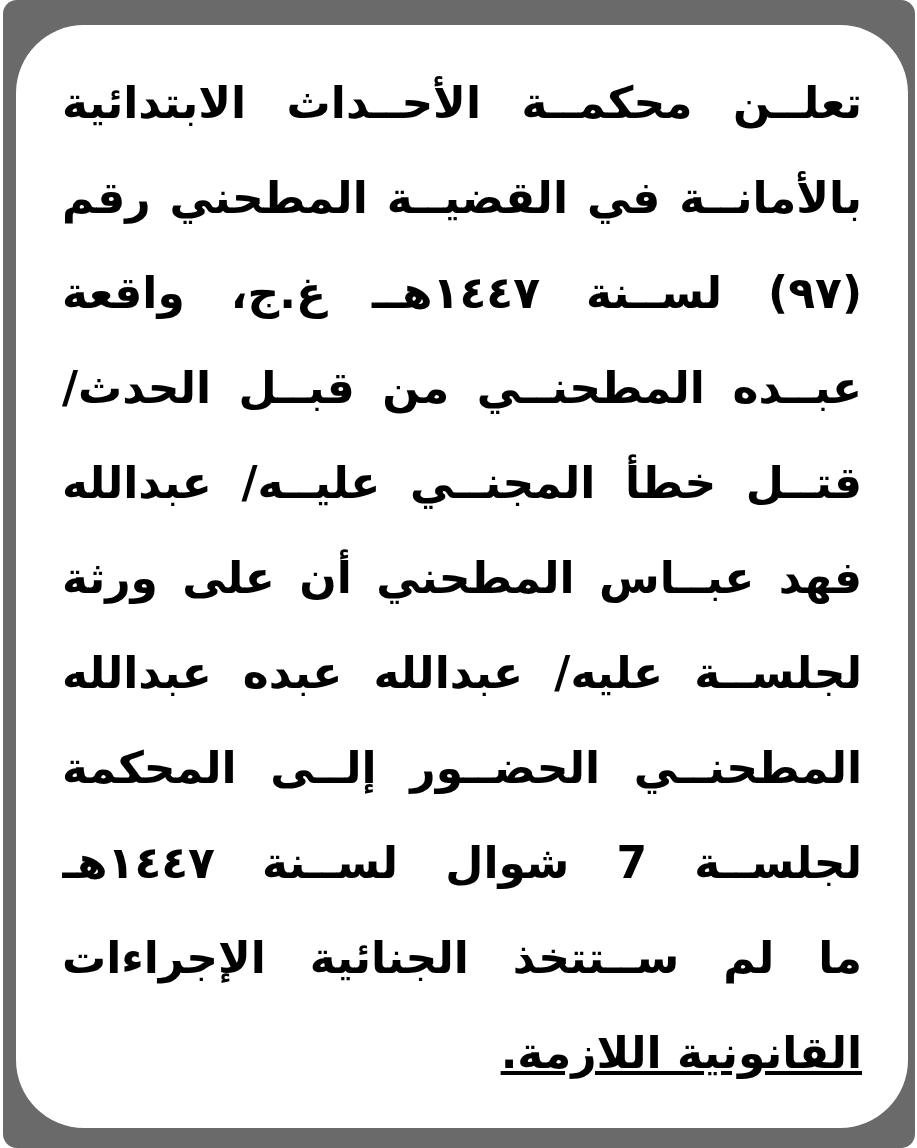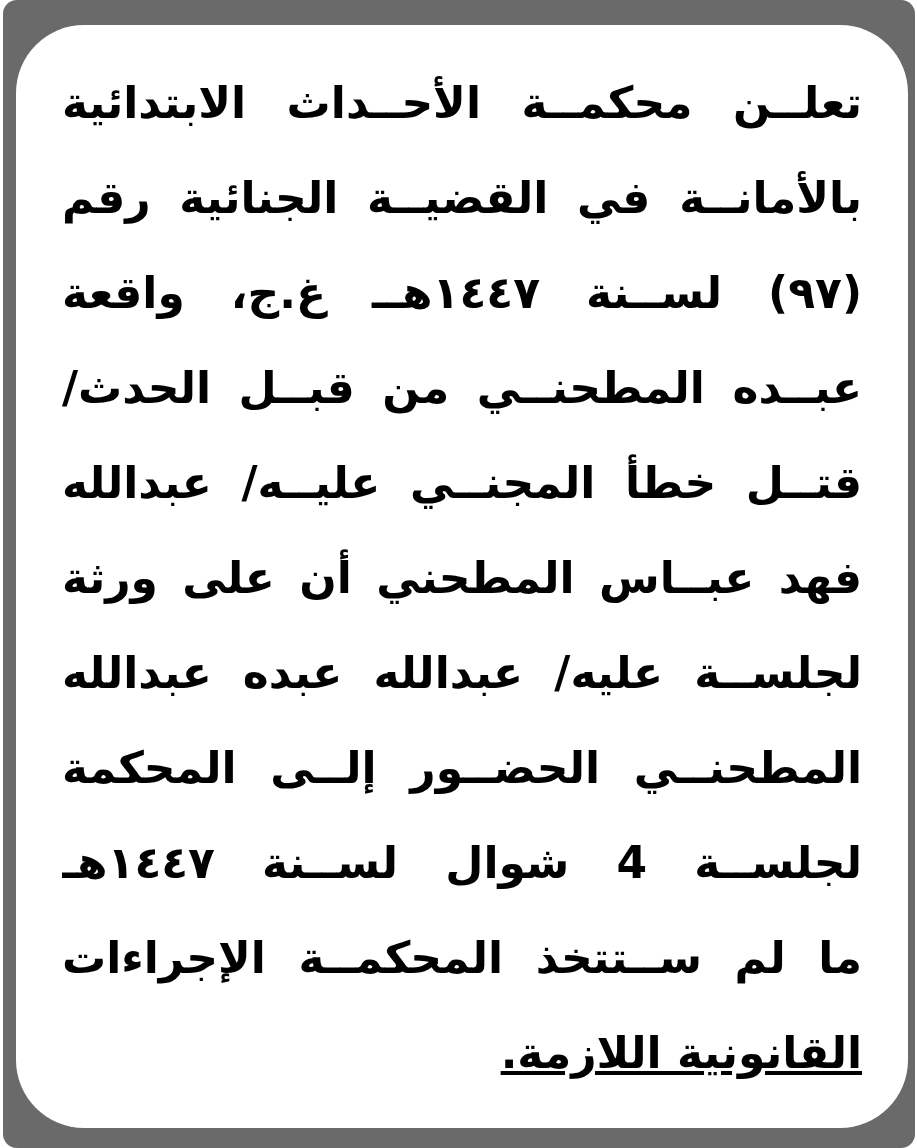--- a/index.html
+++ b/index.html
@@ -61,25 +61,25 @@
     text-decoration: underline;
   }
 </style>
 </head>
 <body>
 
 <div class="page-frame">
   <div class="notice-card">
     <div class="notice-text">
       <div class="notice-line">تعلــن محكمــة الأحــداث الابتدائية</div>
-      <div class="notice-line">بالأمانــة في القضيــة الجنائية رقم</div>
+      <div class="notice-line">بالأمانــة في القضيــة المطحني رقم</div>
       <div class="notice-line">(٩٧) لســنة ١٤٤٧هــ غ.ج، واقعة</div>
       <div class="notice-line">عبــده المطحنــي من قبــل الحدث/</div>
       <div class="notice-line">قتــل خطأ المجنــي عليــه/ عبدالله</div>
       <div class="notice-line">فهد عبــاس المطحني أن على ورثة</div>
       <div class="notice-line">لجلســة عليه/ عبدالله عبده عبدالله</div>
       <div class="notice-line">المطحنــي الحضــور إلــى المحكمة</div>
-      <div class="notice-line">لجلســة 4 شوال لســنة ١٤٤٧هـ</div>
-      <div class="notice-line">ما لم ســتتخذ المحكمــة الإجراءات</div>
+      <div class="notice-line">لجلســة 7 شوال لســنة ١٤٤٧هـ</div>
+      <div class="notice-line">ما لم ســتتخذ الجنائية الإجراءات</div>
       <div class="notice-line last-line">القانونية اللازمة.</div>
     </div>
   </div>
 </div>
 
 </body></html>

